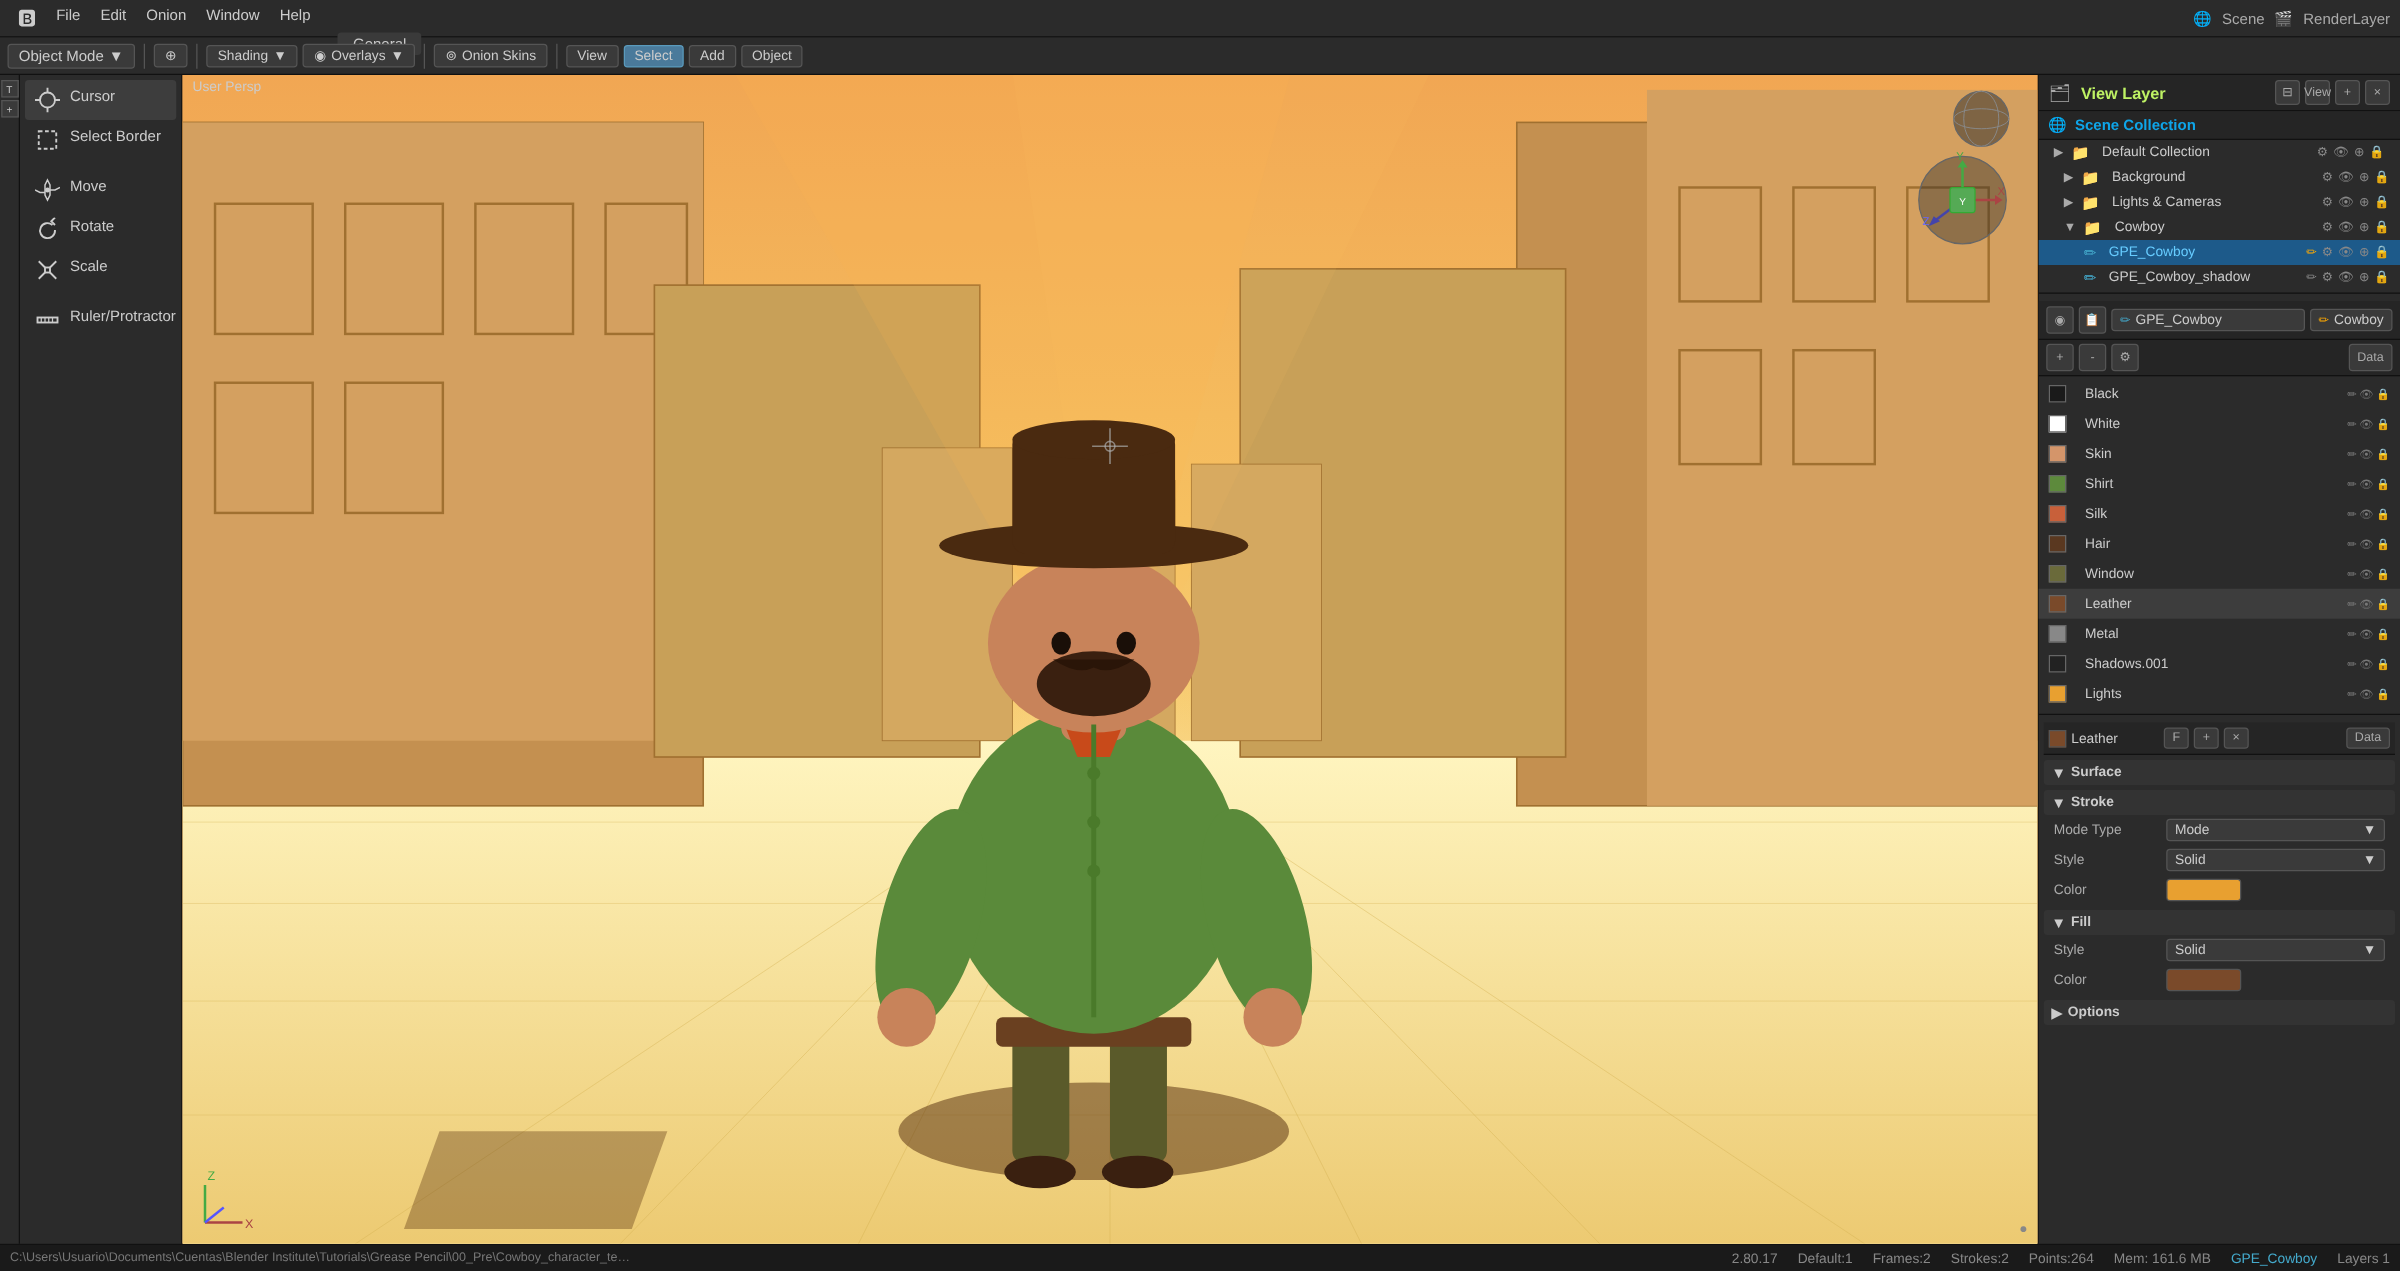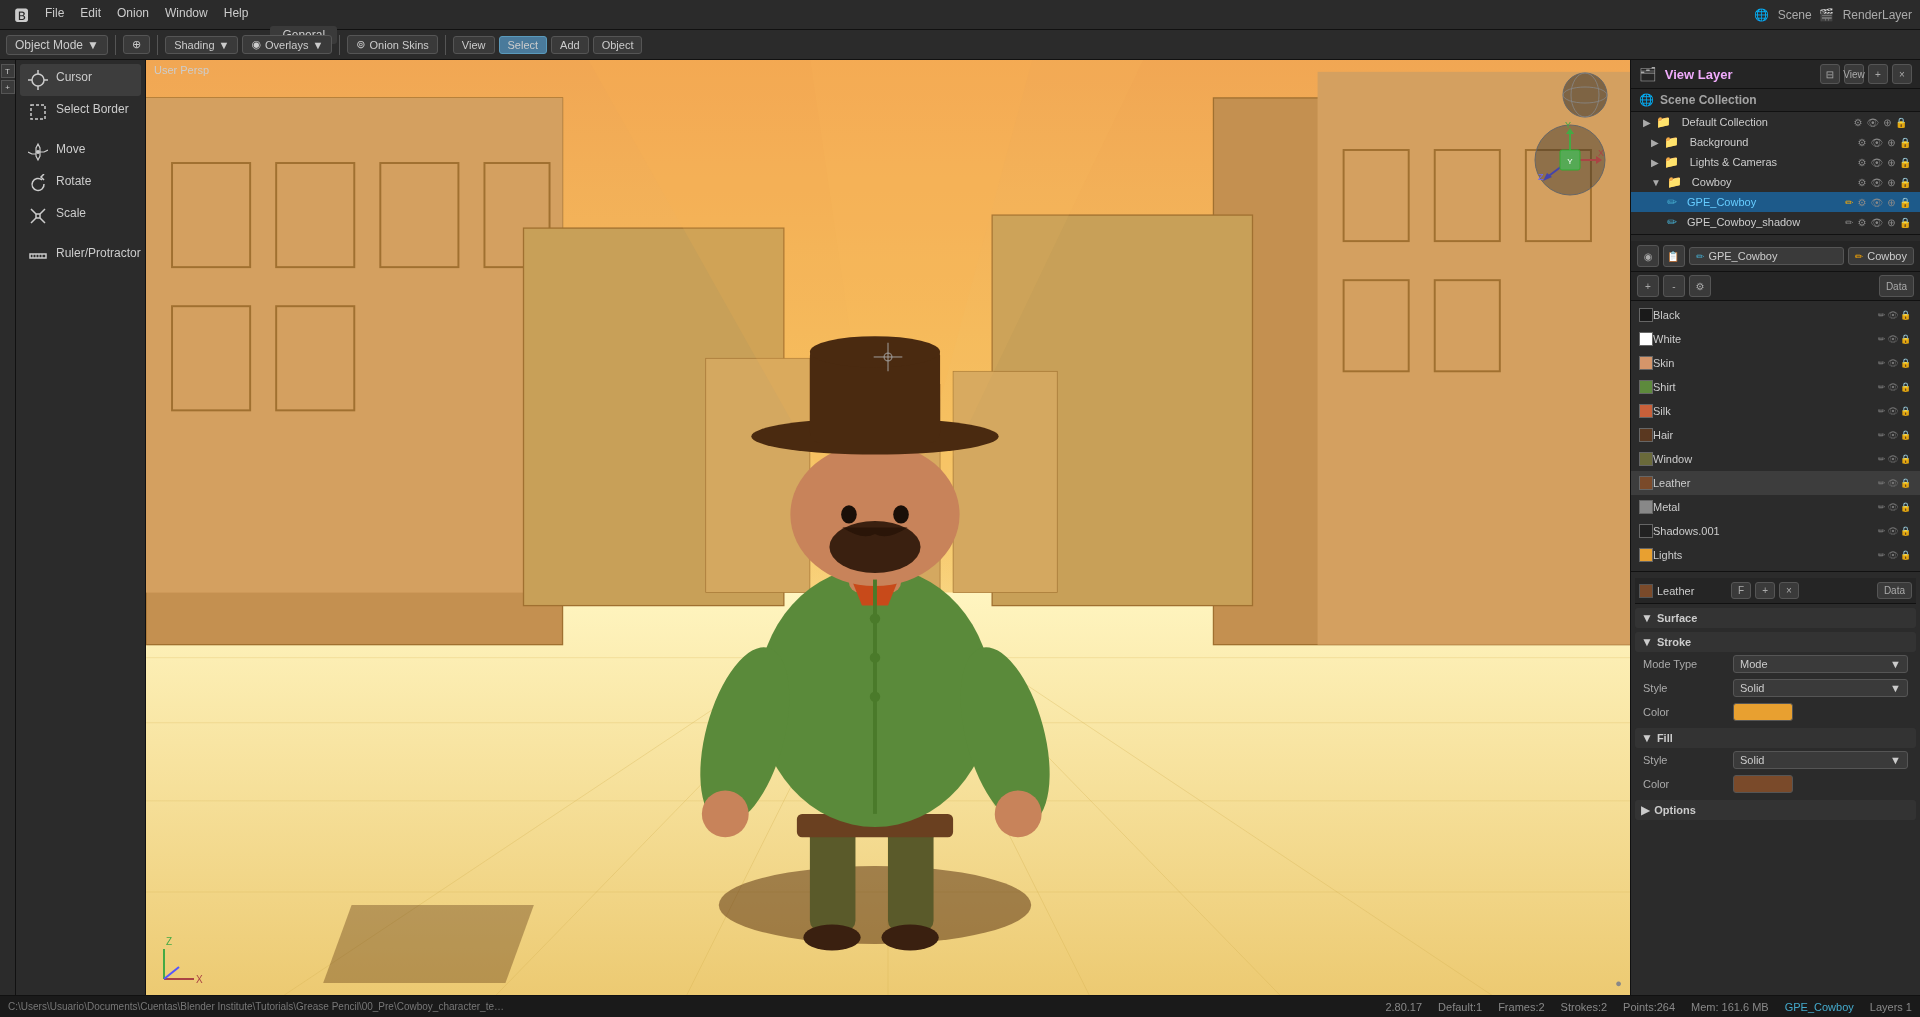--- a/index.html
+++ b/index.html
@@ -91,21 +91,21 @@
     
     #material-toolbar {
       display: flex; align-items: center; padding: 4px 6px; gap: 4px; background: #252525;
       border-bottom: 1px solid #111;
     }
     .mat-tool-btn { width: 22px; height: 22px; background: #3a3a3a; border: 1px solid #555; border-radius: 3px; display: flex; align-items: center; justify-content: center; font-size: 10px; cursor: pointer; color: #aaa; }
 
     
     #material-list { padding: 2px 0; }
     .mat-item {
-      display: flex; align-items: center; gap: 0; padding: 3px 8px; cursor: pointer; height: 24px;
+      display: flex; align-items: center; gap: 15px; padding: 3px 8px; cursor: pointer; height: 24px;
     }
     .mat-item.active { background: #3d3d3d; }
     .mat-color-swatch { width: 14px; height: 14px; border: 1px solid #666; }
     .mat-name { font-size: 11px; flex: 1; }
     .mat-icons { display: flex; gap: 2px; margin-left: auto; }
     .mat-icon-sm { color: #777; font-size: 9px; cursor: pointer; }
 
     
     #material-editor { padding: 4px; }
     .me-header { display: flex; align-items: center; gap: 4px; padding: 4px; background: #252525; border-bottom: 1px solid #111; }
@@ -454,32 +454,32 @@
 
     <div style="position:absolute; bottom:6px; right:8px; color:#aaa; font-size:11px;">
       <span style="color:#888;">●</span>
     </div>
   </div>
 
   <div id="right-panel">
 
     <div id="view-layer-tab">
       <span style="color:#aaa; font-size:14px;">🗂</span>
-      <span style="font-size:13px; font-weight:bold; color:#f0abfc;">View Layer</span>
+      <span style="font-size:13px; font-weight:bold; color:#bef264;">View Layer</span>
       <div class="vl-controls">
         <div class="vl-btn">⊟</div>
         <div class="vl-btn">View</div>
         <div class="vl-btn">+</div>
         <div class="vl-btn">×</div>
       </div>
     </div>
 
     <div style="padding:4px 8px; background:#252525; border-bottom:1px solid #111; display:flex; align-items:center; gap:6px;">
       <span style="color:#888;">🌐</span>
-      <span style="font-size:12px; font-weight:bold; color:#a3a3a3;">Scene Collection</span>
+      <span style="font-size:12px; font-weight:bold; color:#0ea5e9;">Scene Collection</span>
     </div>
 
     <div class="sc-item" style="padding:3px 12px;">
       <span class="expand-arrow">▶</span>
       <span style="color:#888; margin-right:4px;">📁</span>
       <span class="sc-label">Default Collection</span>
       <div class="sc-icons">
         <span class="sc-icon-btn">⚙</span>
         <span class="sc-icon-btn">👁</span>
         <span class="sc-icon-btn">⊕</span>

